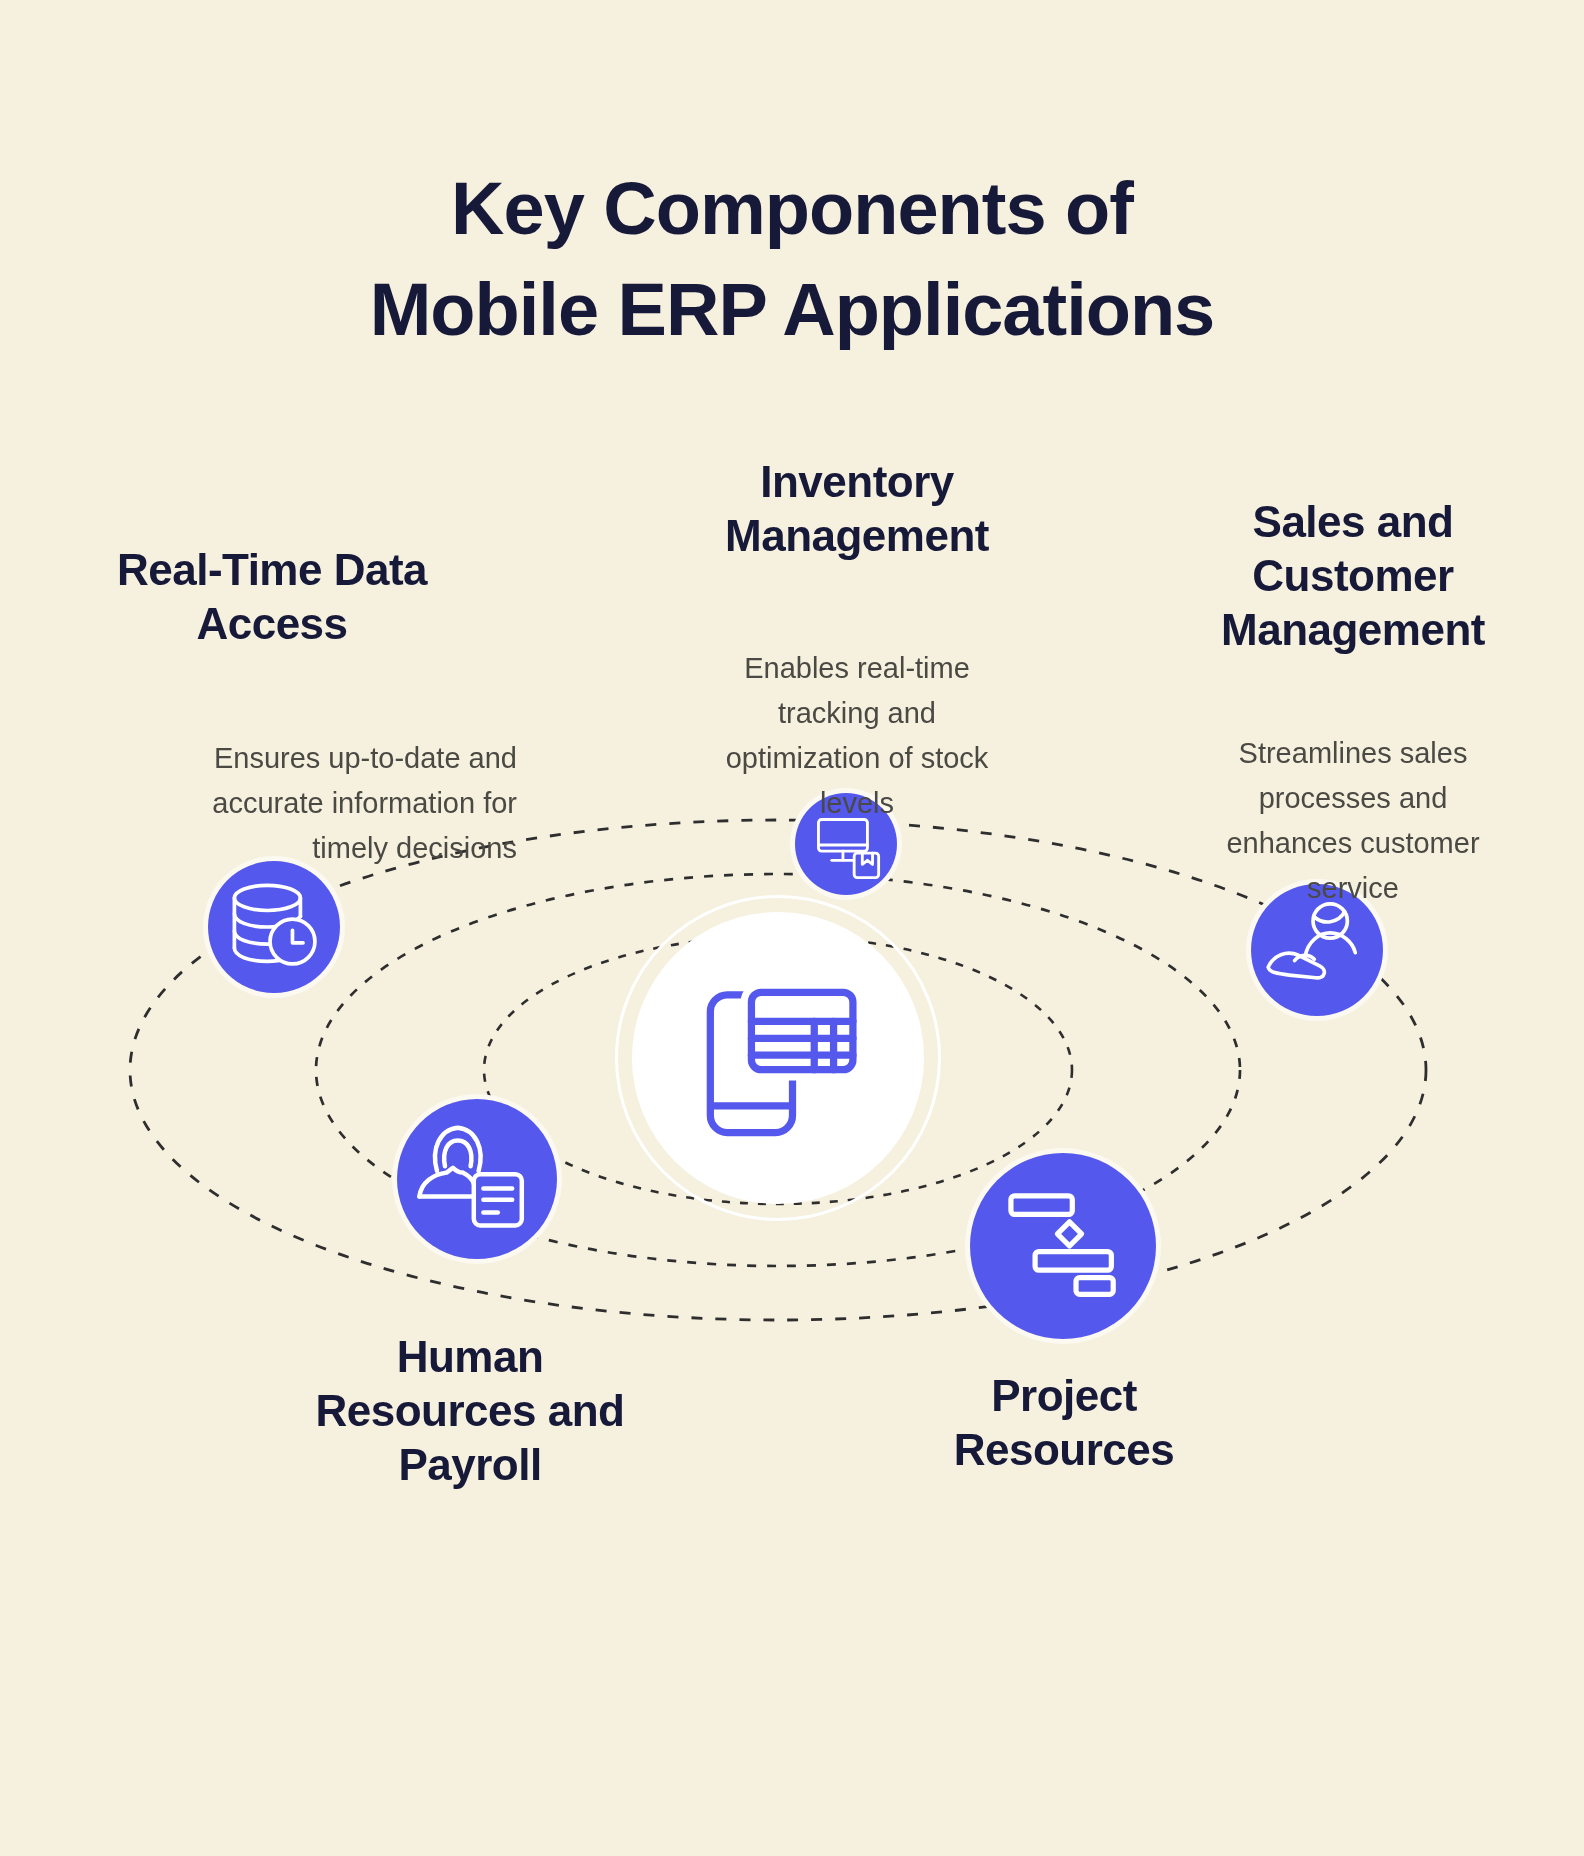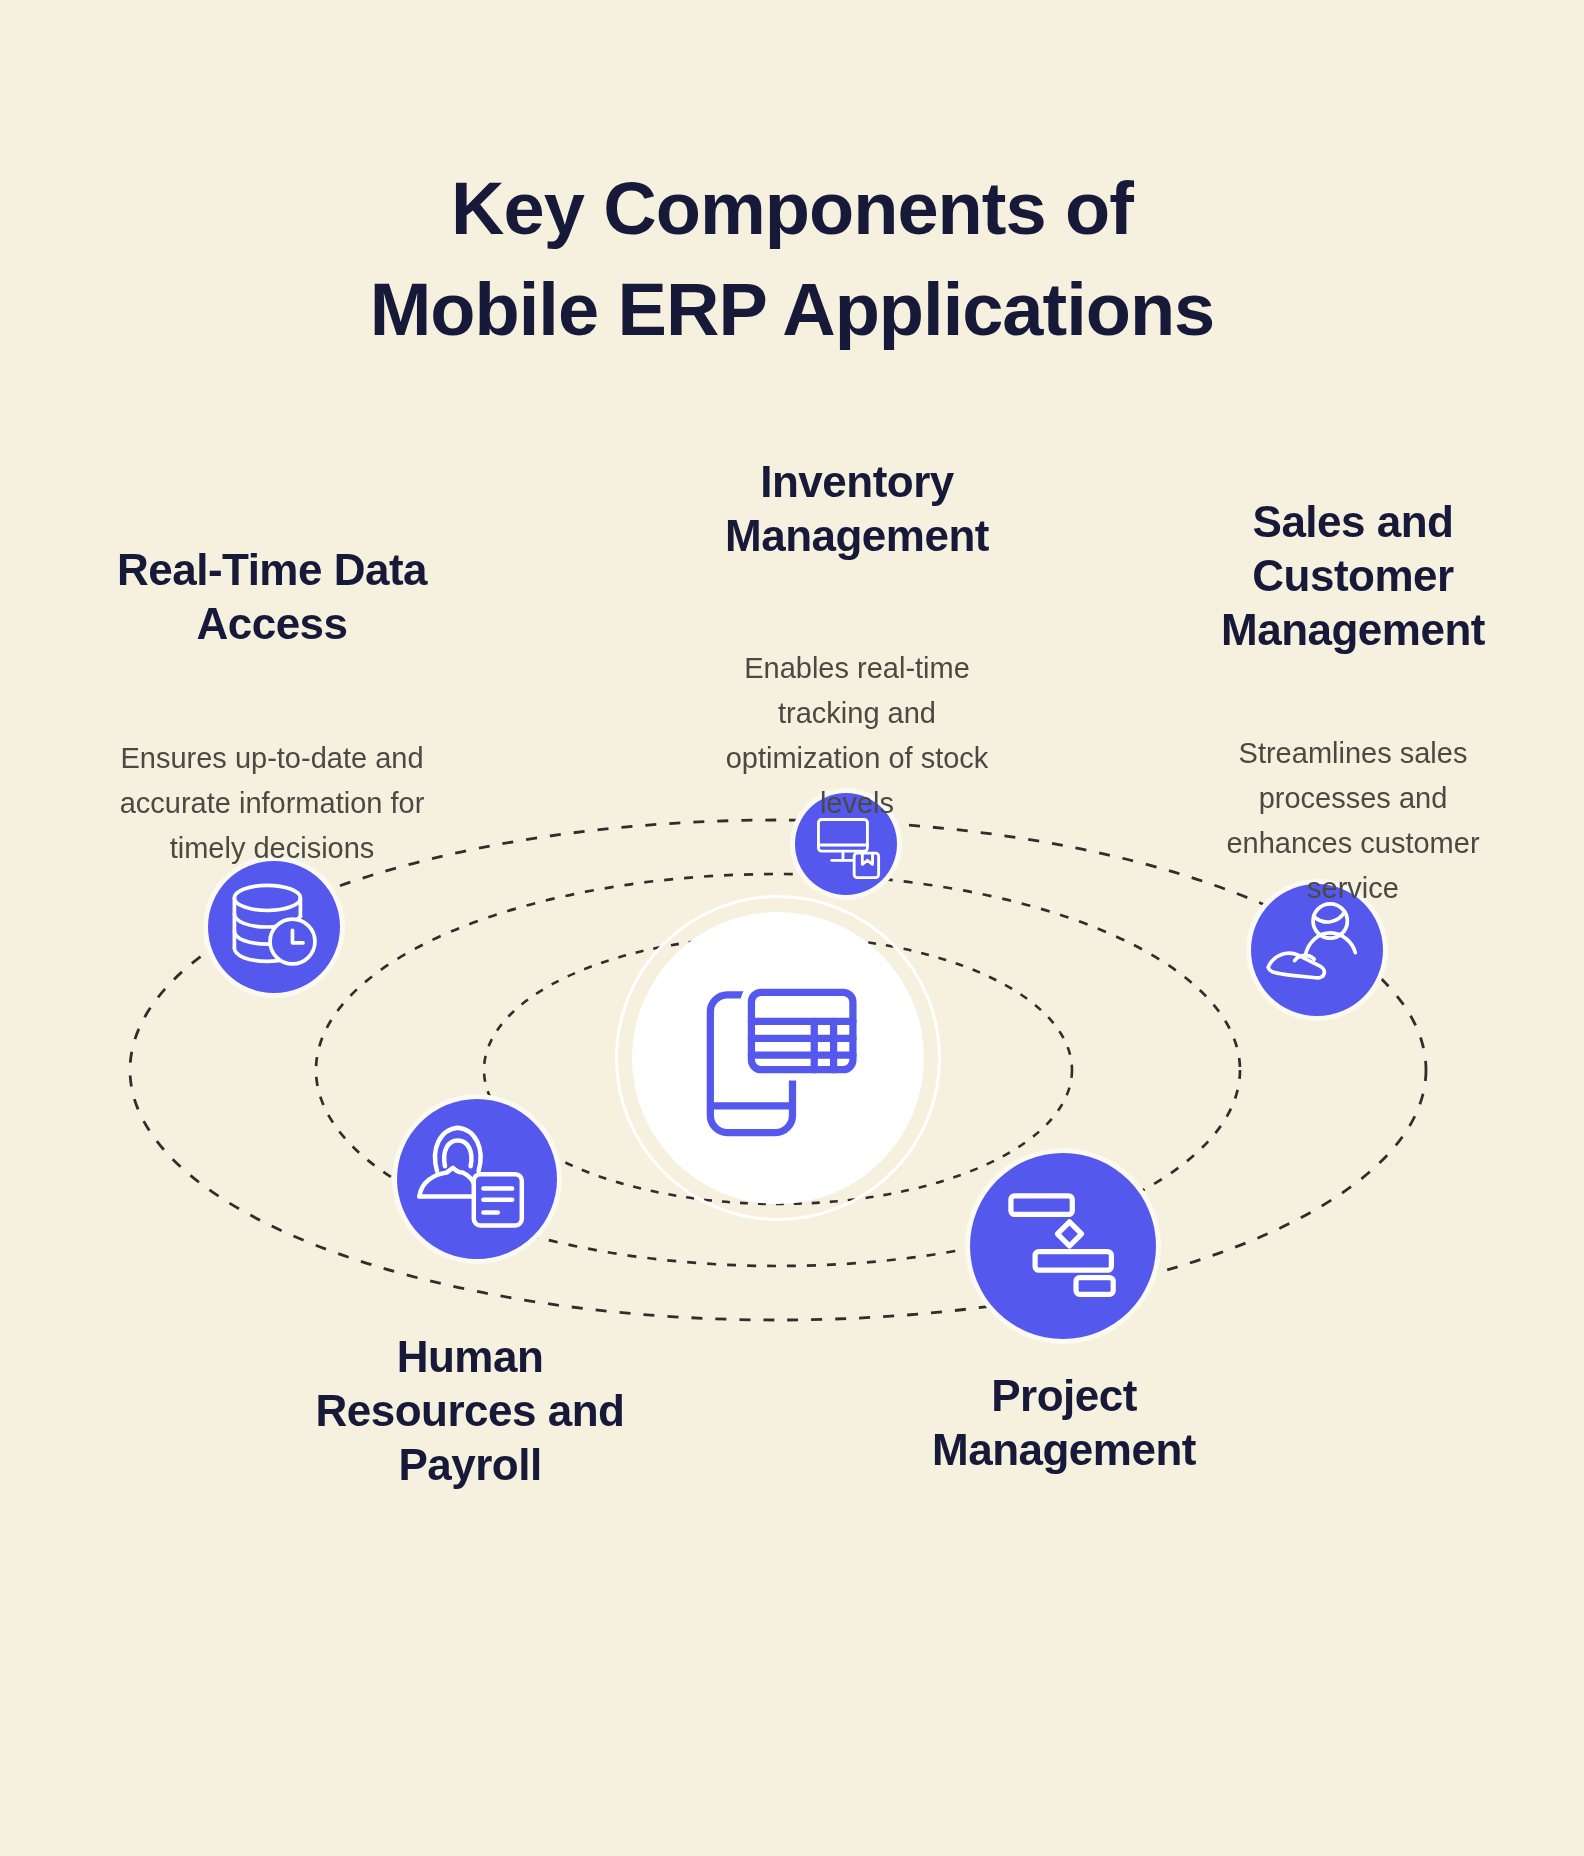--- a/index.html
+++ b/index.html
@@ -44,21 +44,21 @@
     box-shadow:0 0 0 5px var(--halo);
   }
   .node svg{display:block;width:100%;height:100%;}
   .node-db{left:208px;top:861px;width:132px;height:132px;}
   .node-inv{left:795px;top:793px;width:102px;height:102px;}
   .node-sales{left:1251px;top:884px;width:132px;height:132px;}
   .node-hr{left:397px;top:1099px;width:160px;height:160px;}
   .node-proj{left:970px;top:1153px;width:186px;height:186px;}
 
   .rt-h{left:27px;top:543px;width:490px;}
-  .rt-d{left:27px;top:688px;width:490px;}
+  .rt-d{left:27px;top:688px;width:490px;text-align:right;}
   .inv-h{left:607px;top:455px;width:500px;}
   .inv-d{left:607px;top:598px;width:500px;}
   .sales-h{left:1113px;top:495px;width:480px;}
   .sales-d{left:1113px;top:683px;width:480px;}
   .hr-h{left:220px;top:1330px;width:500px;}
   .hr-d{left:220px;top:1513px;width:500px;}
   .proj-h{left:814px;top:1369px;width:500px;}
   .proj-d{left:814px;top:1498px;width:500px;}
 
   .icon-stroke{fill:none;stroke:#fff;stroke-width:2.8;stroke-linecap:round;stroke-linejoin:round;}
@@ -171,15 +171,15 @@
   <div class="comp-desc sales-d">Streamlines sales
 processes and
 enhances customer
 service</div>
 
   <div class="comp-heading hr-h">Human
 Resources and
 Payroll</div>
 
   <div class="comp-heading proj-h">Project
-Management</div>
+Resources</div>
 
 </div>
 
 </body></html>

